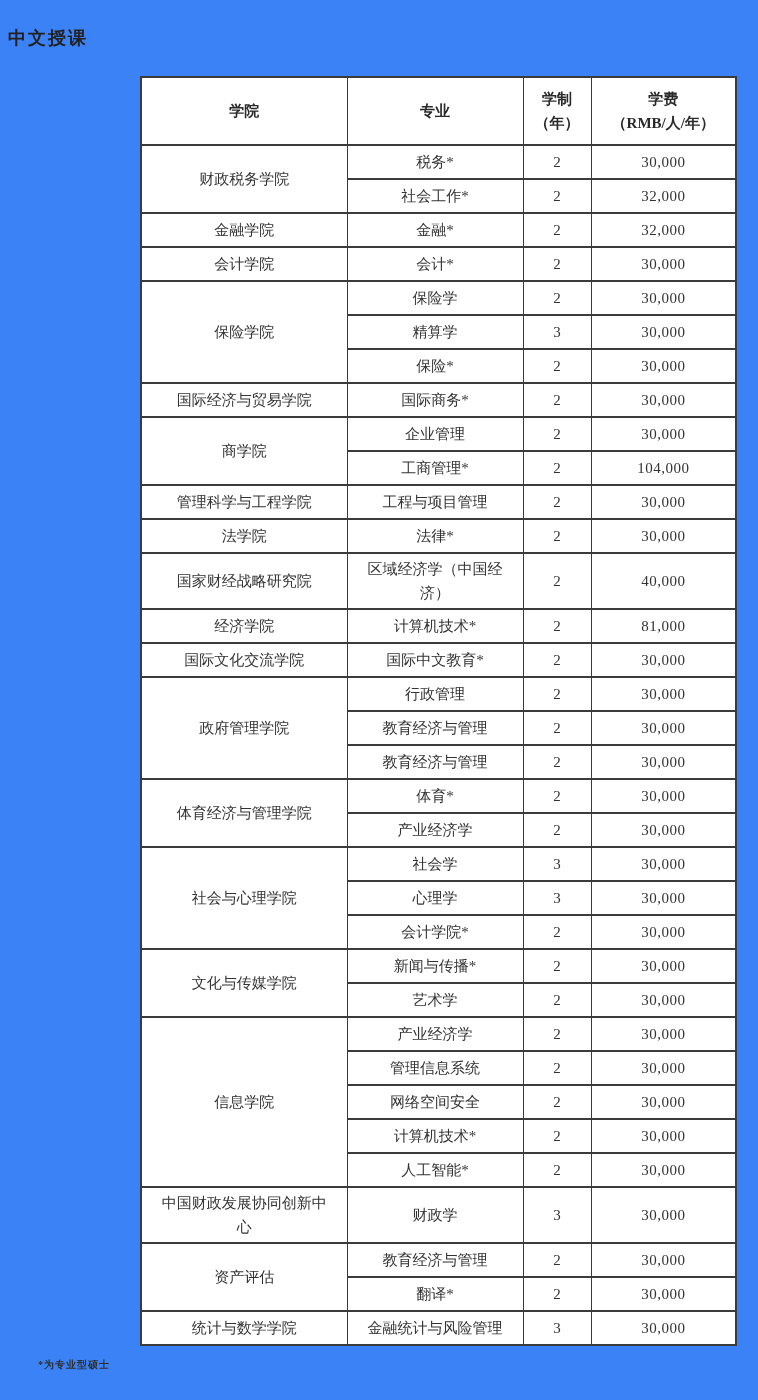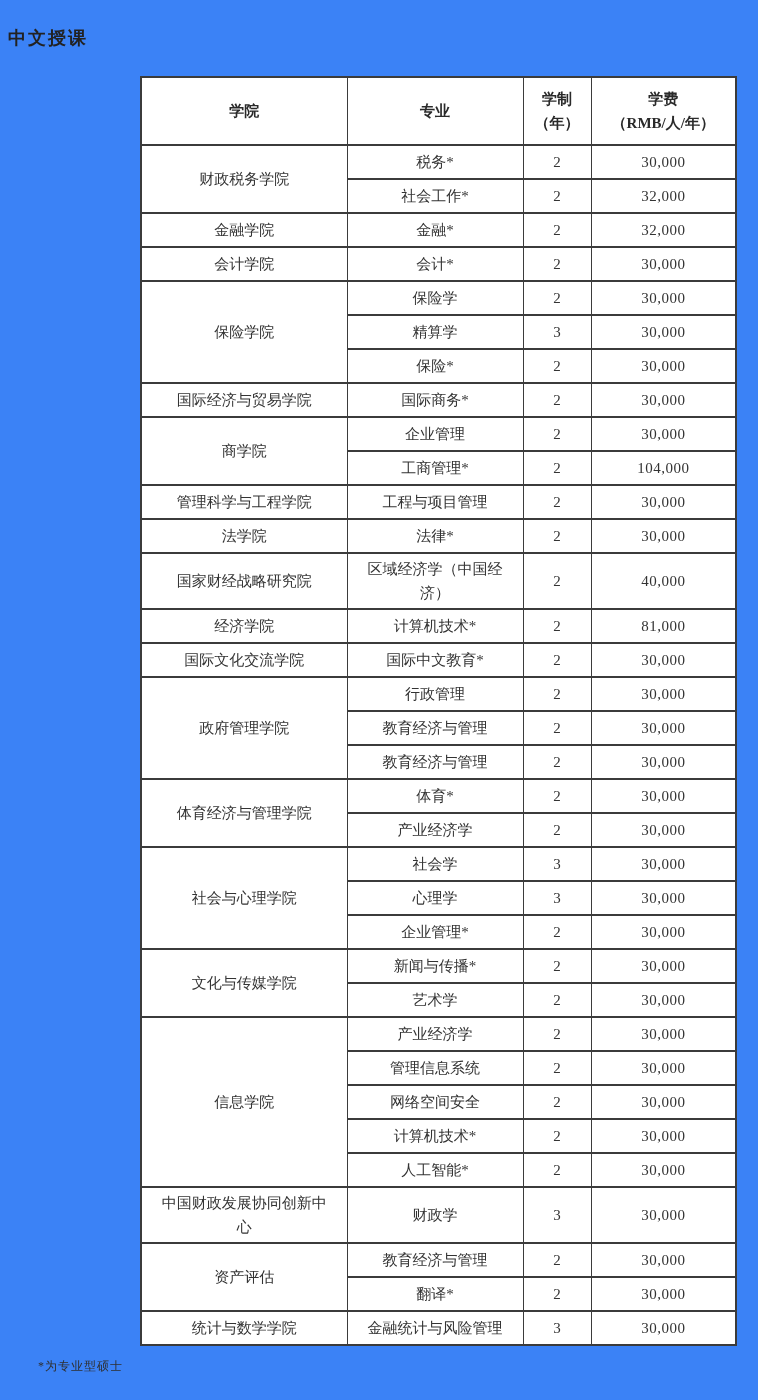--- a/index.html
+++ b/index.html
@@ -53,23 +53,24 @@
     height: 26px;
     padding: 3px 16px;
     color: #333333;
   }
   td.years { padding: 3px 4px; }
   td.fee   { padding: 3px 8px; letter-spacing: 0.5px; }
   .footnote {
     position: absolute;
     left: 38px;
     top: 1358px;
-    font-size: 12px;
+    font-size: 10px;
     color: #2f2f2f;
     letter-spacing: 1px;
+    font-weight: bold;
   }
 </style>
 </head>
 <body>
 
 <div class="page">
 
   <h1 class="title">中文授课</h1>
 
   <table class="fee-table">
@@ -212,21 +213,21 @@
           <td class="major">社会学</td>
           <td class="years">3</td>
           <td class="fee">30,000</td>
         </tr>
         <tr>
           <td class="major">心理学</td>
           <td class="years">3</td>
           <td class="fee">30,000</td>
         </tr>
         <tr>
-          <td class="major">企业管理*</td>
+          <td class="major">会计学院*</td>
           <td class="years">2</td>
           <td class="fee">30,000</td>
         </tr>
         <tr>
           <td rowspan="2" class="college">文化与传媒学院</td>
           <td class="major">新闻与传播*</td>
           <td class="years">2</td>
           <td class="fee">30,000</td>
         </tr>
         <tr>

